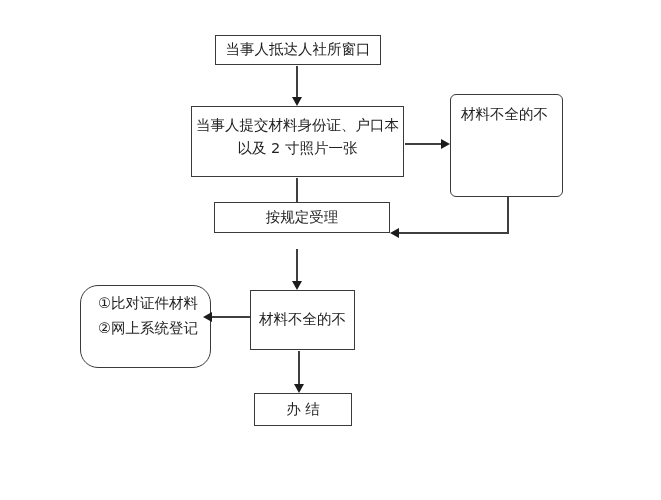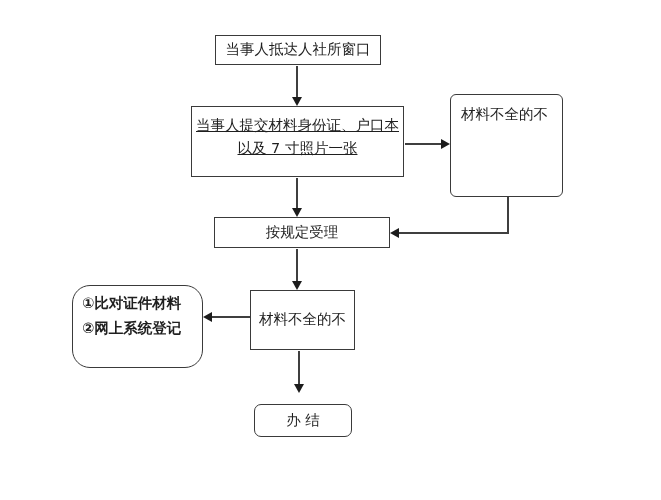--- a/index.html
+++ b/index.html
@@ -68,58 +68,58 @@
 
 <div class="canvas">
 
   <div class="node center" style="left:215px; top:35px; width:166px; height:30px;">
     <span class="ln">当事人抵达人社所窗口</span>
   </div>
 
   <div class="line" style="left:296px; top:66px; width:2px; height:31px;"></div>
   <div class="ah ah-down" style="left:292px; top:97px;"></div>
 
-  <div class="node topcenter" style="left:191px; top:106px; width:213px; height:71px; padding-top:7px; line-height:23px;text-decoration:underline;">
+  <div class="node topcenter" style="left:191px; top:106px; width:213px; height:71px; padding-top:7px; line-height:23px;">
     <span class="ln">当事人提交材料身份证、户口本</span>
-    <span class="ln">以及 7 寸照片一张</span>
+    <span class="ln">以及 2 寸照片一张</span>
   </div>
 
   <div class="line" style="left:405px; top:143px; width:37px; height:2px;"></div>
   <div class="ah ah-right" style="left:441px; top:139px;"></div>
 
   <div class="node rounded" style="left:450px; top:94px; width:113px; height:103px; padding:6px 4px 0 10px; line-height:26px;border-radius:6px;">
     <span class="ln">材料不全的不</span>
   </div>
 
   <div class="line" style="left:296px; top:178px; width:2px; height:30px;"></div>
   <div class="ah ah-down" style="left:292px; top:208px;"></div>
 
   <div class="line" style="left:507px; top:197px; width:2px; height:36px;"></div>
   <div class="line" style="left:399px; top:232px; width:110px; height:2px;"></div>
   <div class="ah ah-left" style="left:390px; top:228px;"></div>
 
-  <div class="node center" style="left:214px; top:217px; width:176px; height:31px;">
+  <div class="node center" style="left:214px; top:202px; width:176px; height:31px;">
     <span class="ln">按规定受理</span>
   </div>
 
   <div class="line" style="left:296px; top:249px; width:2px; height:32px;"></div>
   <div class="ah ah-down" style="left:292px; top:281px;"></div>
 
-  <div class="node rounded" style="left:72px; top:285px; width:131px; height:83px; padding:5px 4px 0 9px; line-height:25px;font-weight:bold;">
+  <div class="node rounded" style="left:80px; top:285px; width:131px; height:83px; padding:5px 4px 0 17px; line-height:25px;">
     <span class="ln">①比对证件材料</span>
     <span class="ln">②网上系统登记</span>
   </div>
 
   <div class="line" style="left:212px; top:316px; width:38px; height:2px;"></div>
   <div class="ah ah-left" style="left:203px; top:312px;"></div>
 
   <div class="node center" style="left:250px; top:290px; width:105px; height:60px;">
     <span class="ln">材料不全的不</span>
   </div>
 
   <div class="line" style="left:298px; top:351px; width:2px; height:33px;"></div>
   <div class="ah ah-down" style="left:294px; top:384px;"></div>
 
-  <div class="node center" style="left:254px; top:404px; width:98px; height:33px;border-radius:7px;">
+  <div class="node center" style="left:254px; top:393px; width:98px; height:33px;">
     <span class="ln">办 结</span>
   </div>
 
 </div>
 
 </body></html>

